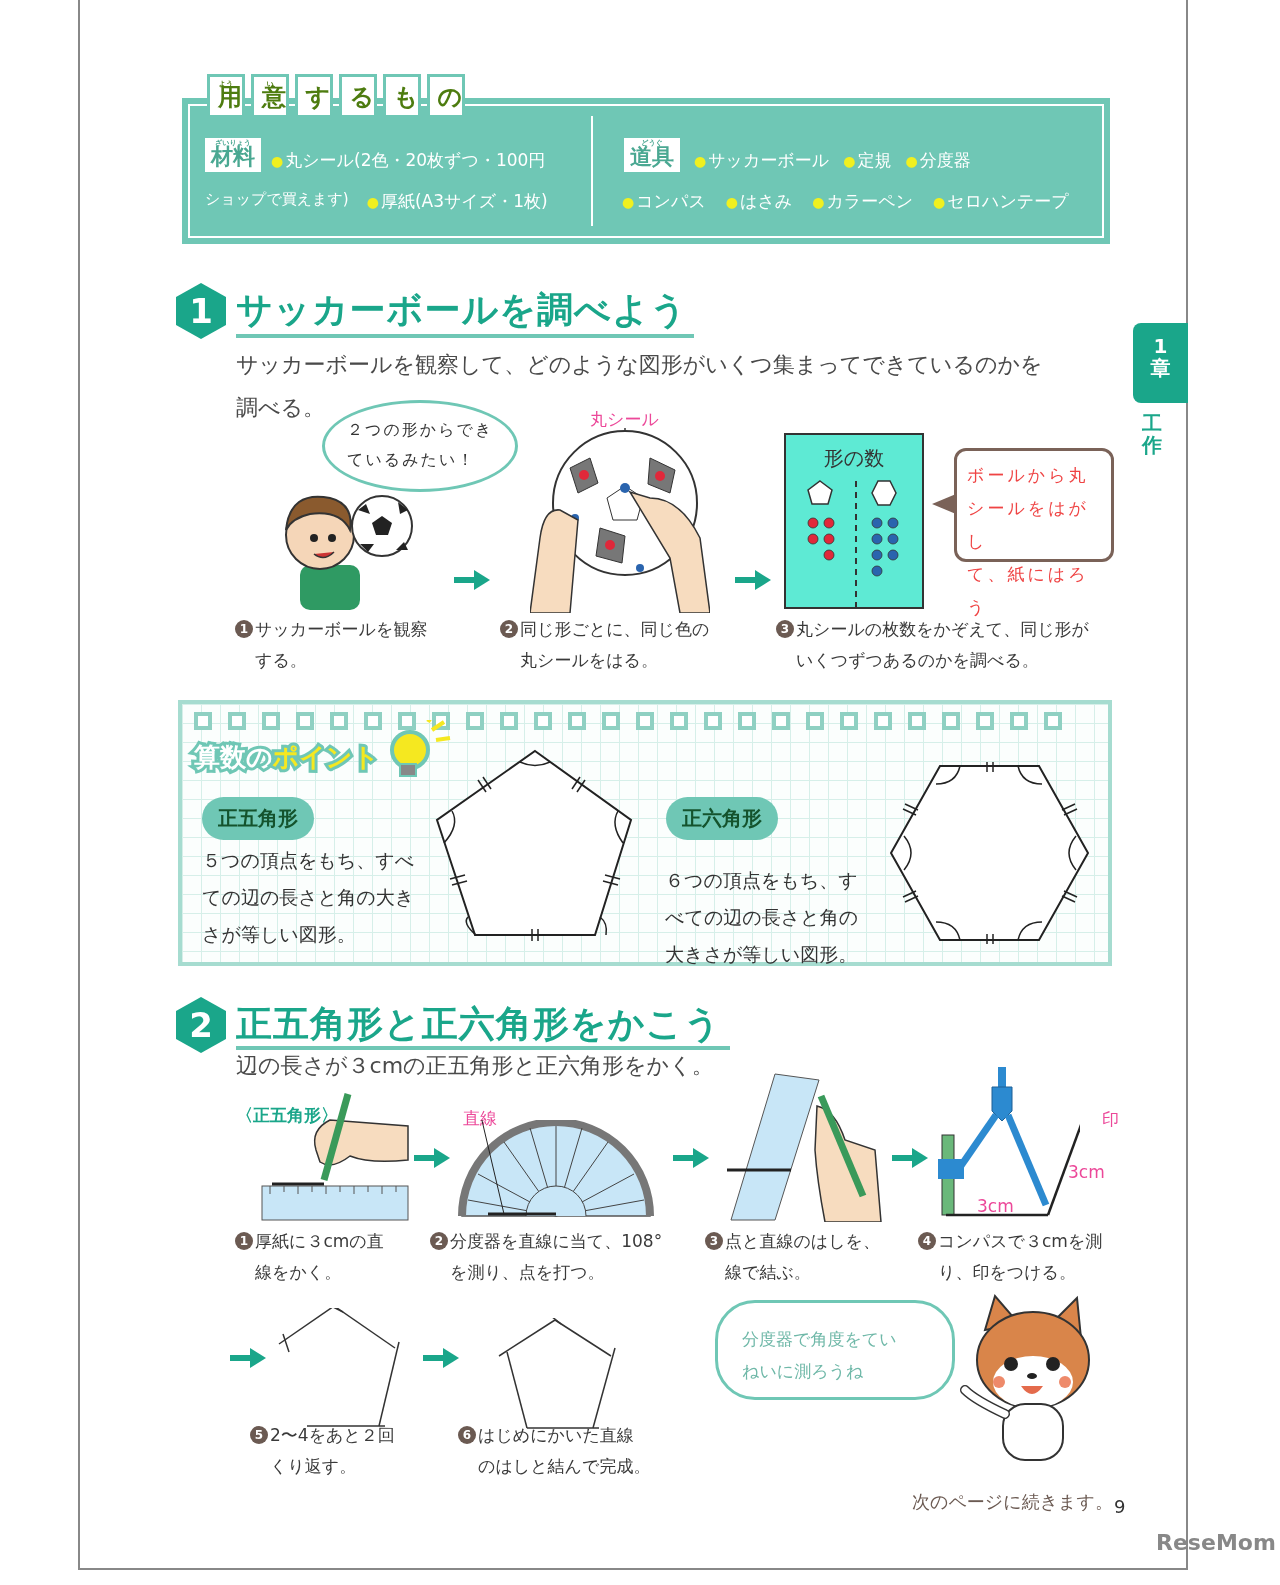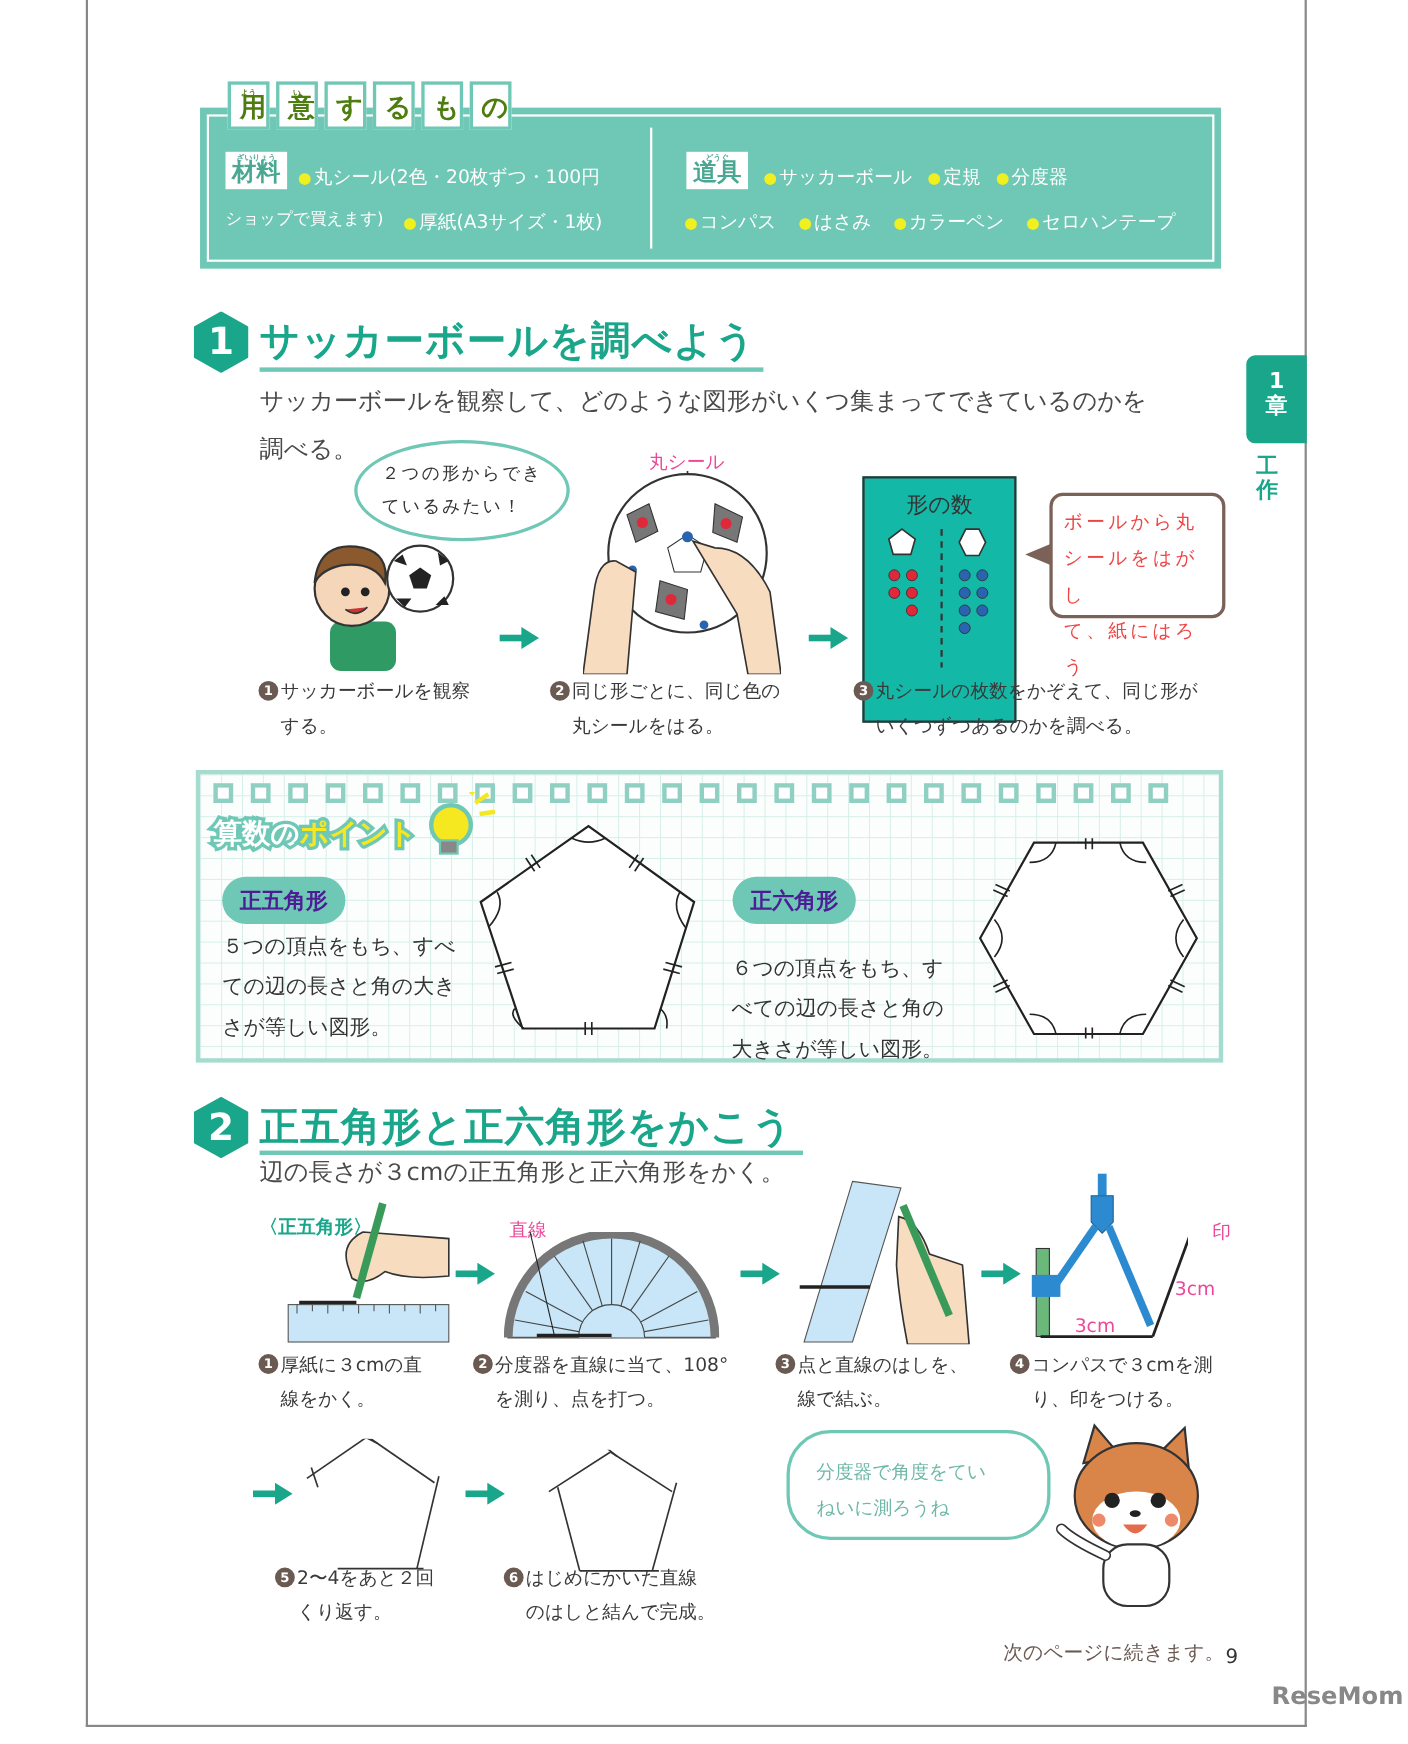--- a/index.html
+++ b/index.html
@@ -40,21 +40,21 @@
   .bubble2 { left: 954px; top: 448px; width: 160px; height: 114px; border: 3px solid #7a6258; border-radius: 12px; background: #fff; font-size: 17px; color: #ef4444; padding: 8px 10px; line-height: 33px; letter-spacing: 3px; }
   .bubble3 { left: 715px; top: 1300px; width: 240px; height: 100px; border: 3px solid #6fc7b5; border-radius: 40px; background: #fff; font-size: 17px; color: #6fb8a8; padding: 20px 24px; line-height: 32px; }
 
   
   .point-box { left: 178px; top: 700px; width: 934px; height: 266px; border: 4px solid #a6dcd0; background-color: #fbfefd;
     background-image: linear-gradient(#d6efe9 1px, transparent 1px), linear-gradient(90deg, #d6efe9 1px, transparent 1px);
     background-size: 19px 19px; }
   .rings { left: 194px; top: 712px; display: flex; gap: 16px; }
   .ring { width: 18px; height: 18px; border: 4px solid #8fd0c2; background: #fff; }
   .point-title { left: 194px; top: 740px; font-size: 26px; font-weight: bold; white-space: nowrap; }
-  .pill { background: #6fc7b5; color: #4c1d95; font-weight: bold; font-size: 20px; border-radius: 22px; padding: 8px 16px; white-space: nowrap; }
+  .pill { background: #6fc7b5; color: #14532d; font-weight: bold; font-size: 20px; border-radius: 22px; padding: 8px 16px; white-space: nowrap; }
   .point-text { font-size: 19px; color: #333; line-height: 37px; white-space: nowrap; }
 
   .page-num { left: 1114px; top: 1496px; font-size: 18px; color: #333; }
   .continue { left: 912px; top: 1490px; font-size: 18px; color: #6b5a52; white-space: nowrap; }
   .watermark { left: 1156px; top: 1530px; font-size: 22px; font-weight: bold; color: #888; }
   .label-small { font-size: 17px; color: #ec4899; white-space: nowrap; }
 </style>
 </head>
 <body>
 
@@ -158,21 +158,21 @@
     <circle cx="130" cy="48" r="5" fill="#e0283a"></circle>
     <circle cx="80" cy="117" r="5" fill="#e0283a"></circle>
   <circle cx="95" cy="60" r="5" fill="#2a64ae"></circle>
     <circle cx="45" cy="90" r="4" fill="#2a64ae"></circle>
     <circle cx="110" cy="140" r="4" fill="#2a64ae"></circle>
     <circle cx="140" cy="100" r="4" fill="#2a64ae"></circle>
   <path d="M0 185 L10 110 Q14 80 30 82 L48 92 L40 185Z" fill="#f7dcbf" stroke="#333" stroke-width="1.5"></path>
   <path d="M180 185 L170 110 Q150 70 120 70 L100 64 L140 130 L150 185Z" fill="#f7dcbf" stroke="#333" stroke-width="1.5"></path>
 </svg>
 
-<div class="abs" style="left:784px;top:433px;width:140px;height:224px;border:2px solid #333;background:#14b8a6;">
+<div class="abs" style="left:784px;top:433px;width:140px;height:176px;border:2px solid #333;background:#5eead4;">
   <div style="text-align:center;font-size:20px;margin-top:10px;color:#333;">形の数</div>
   <svg width="140" height="130" style="position:absolute;left:0;top:42px;">
     <polygon points="34,4 46,13 42,27 26,27 22,13" fill="#fff" stroke="#333" stroke-width="1.5"></polygon>
     <polygon points="92,4 104,4 110,16 104,28 92,28 86,16" fill="#fff" stroke="#333" stroke-width="1.5"></polygon>
     <line x1="70" y1="4" x2="70" y2="130" stroke="#333" stroke-width="2" stroke-dasharray="6,5"></line>
     <g fill="#e0283a" stroke="#333" stroke-width="0.8">
       <circle cx="27" cy="46" r="5"></circle>
         <circle cx="43" cy="46" r="5"></circle>
       <circle cx="27" cy="62" r="5"></circle>
         <circle cx="43" cy="62" r="5"></circle>

